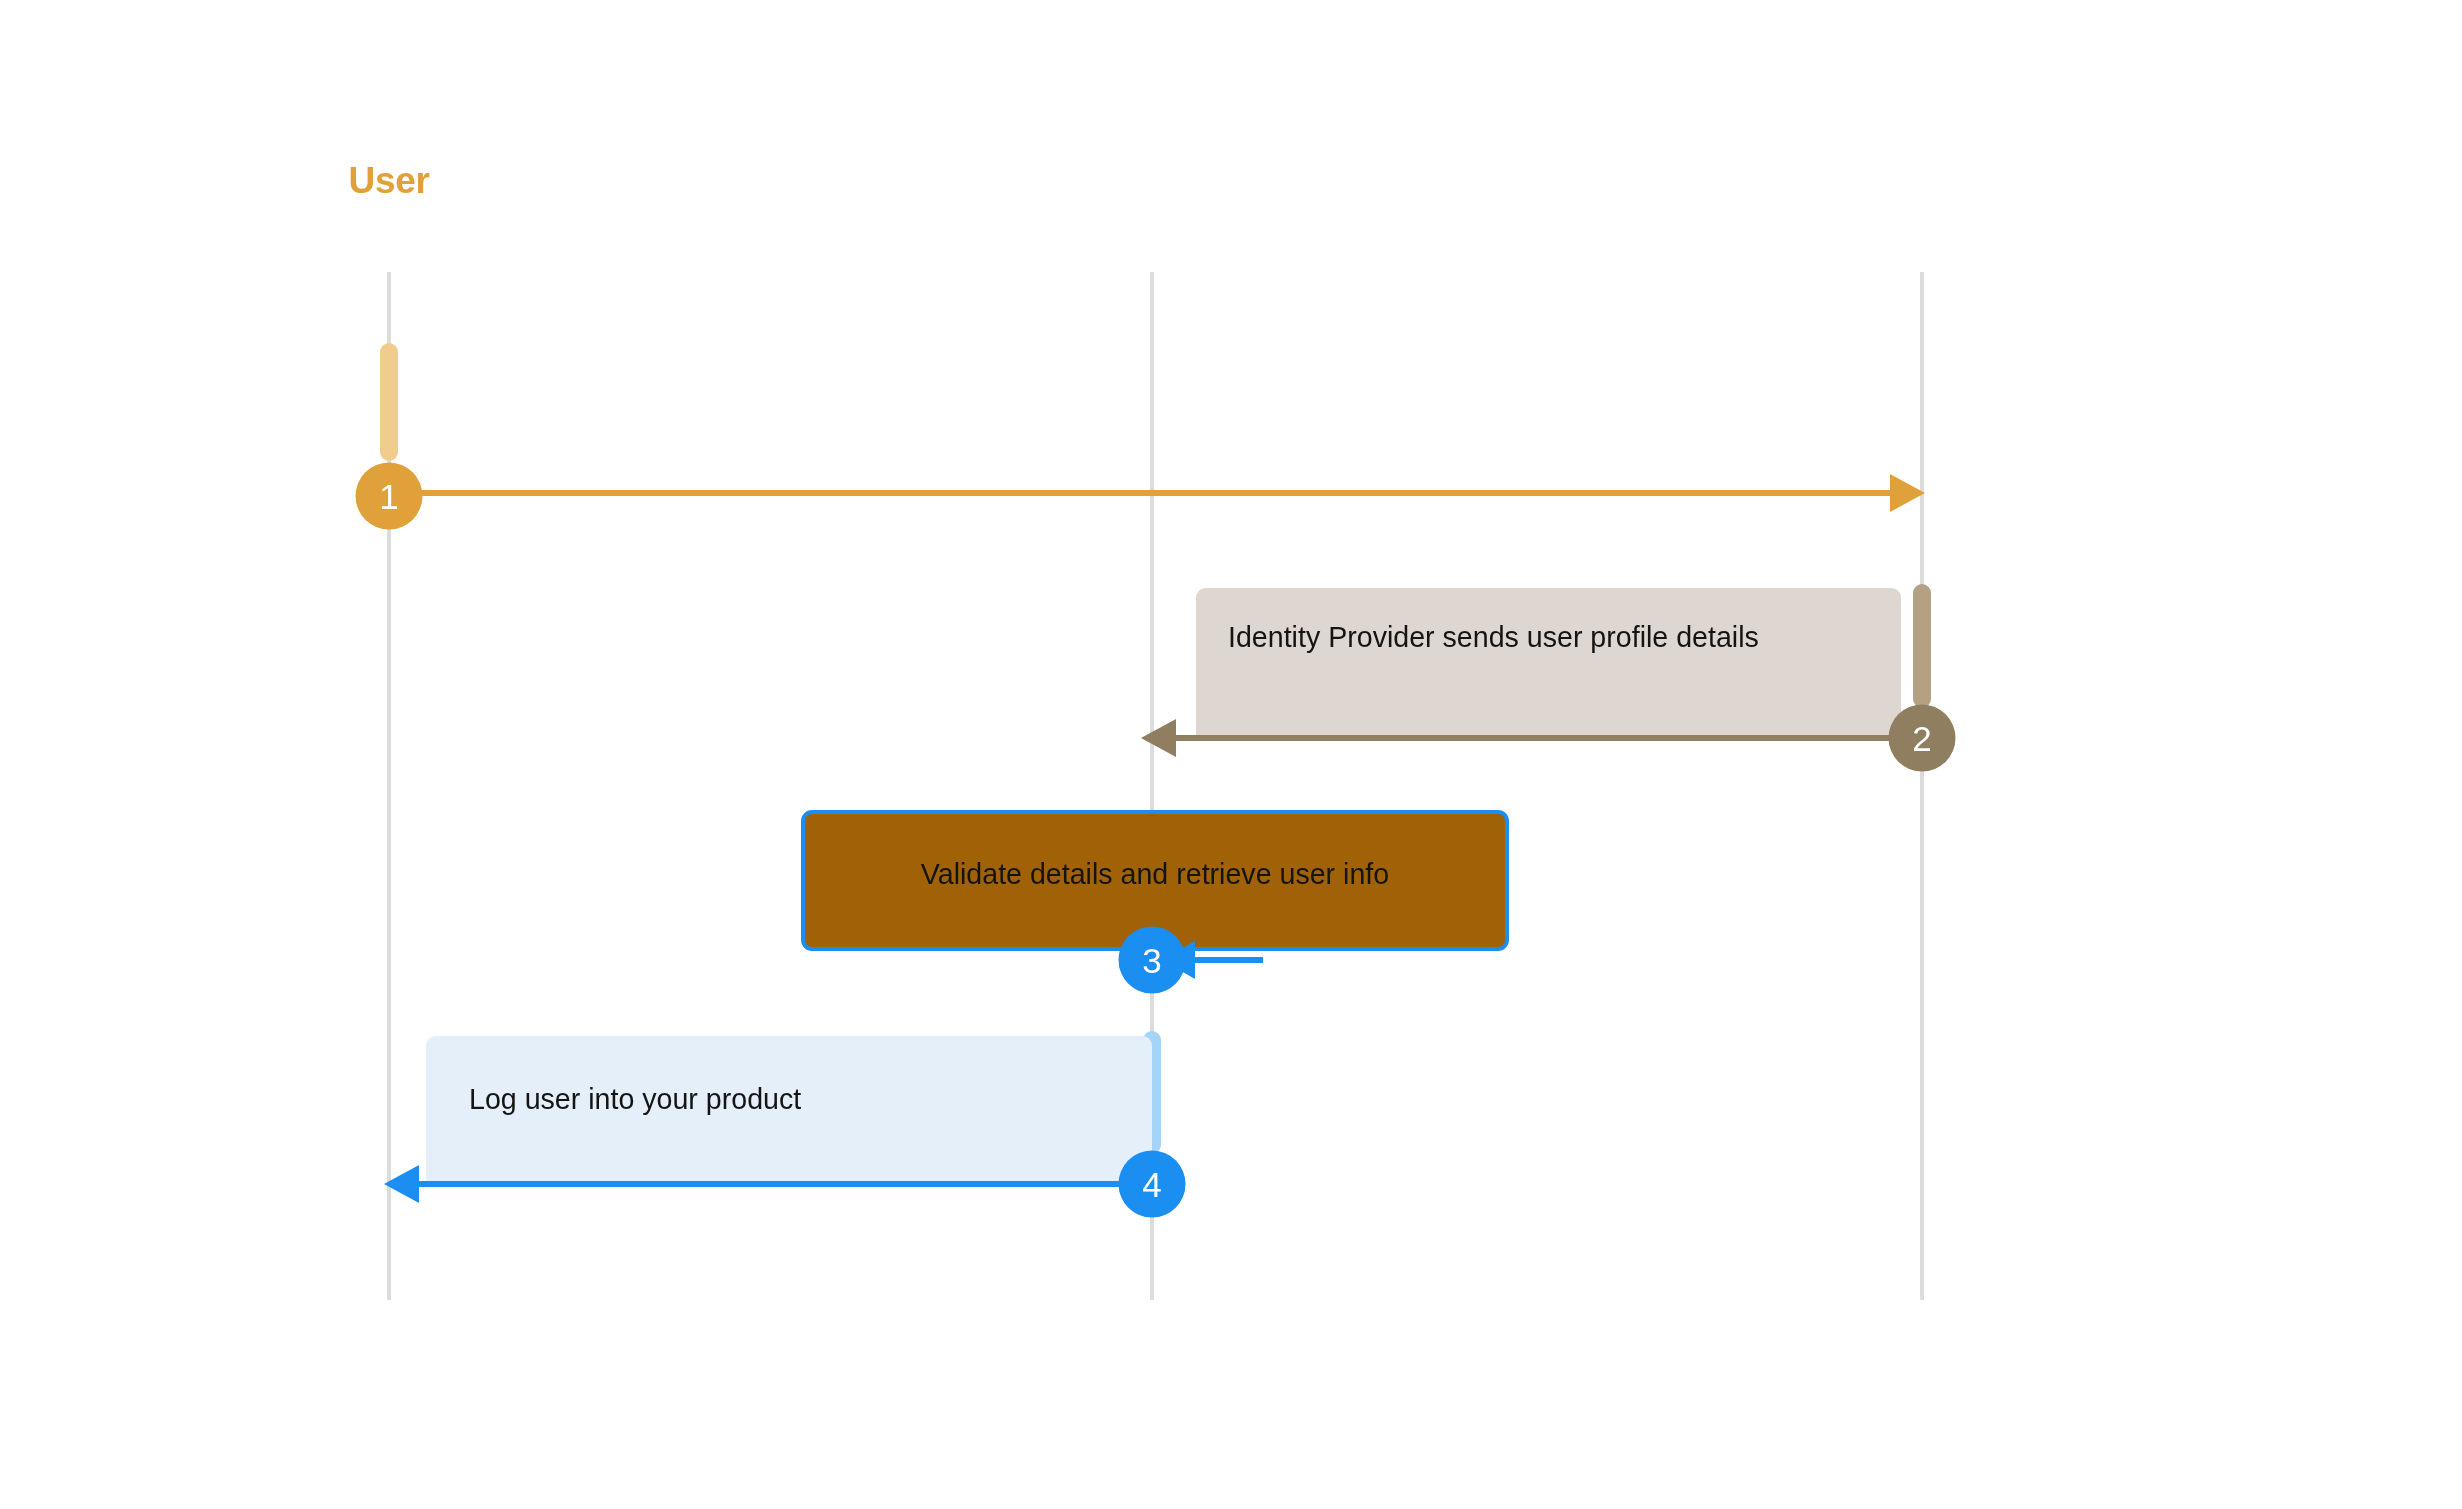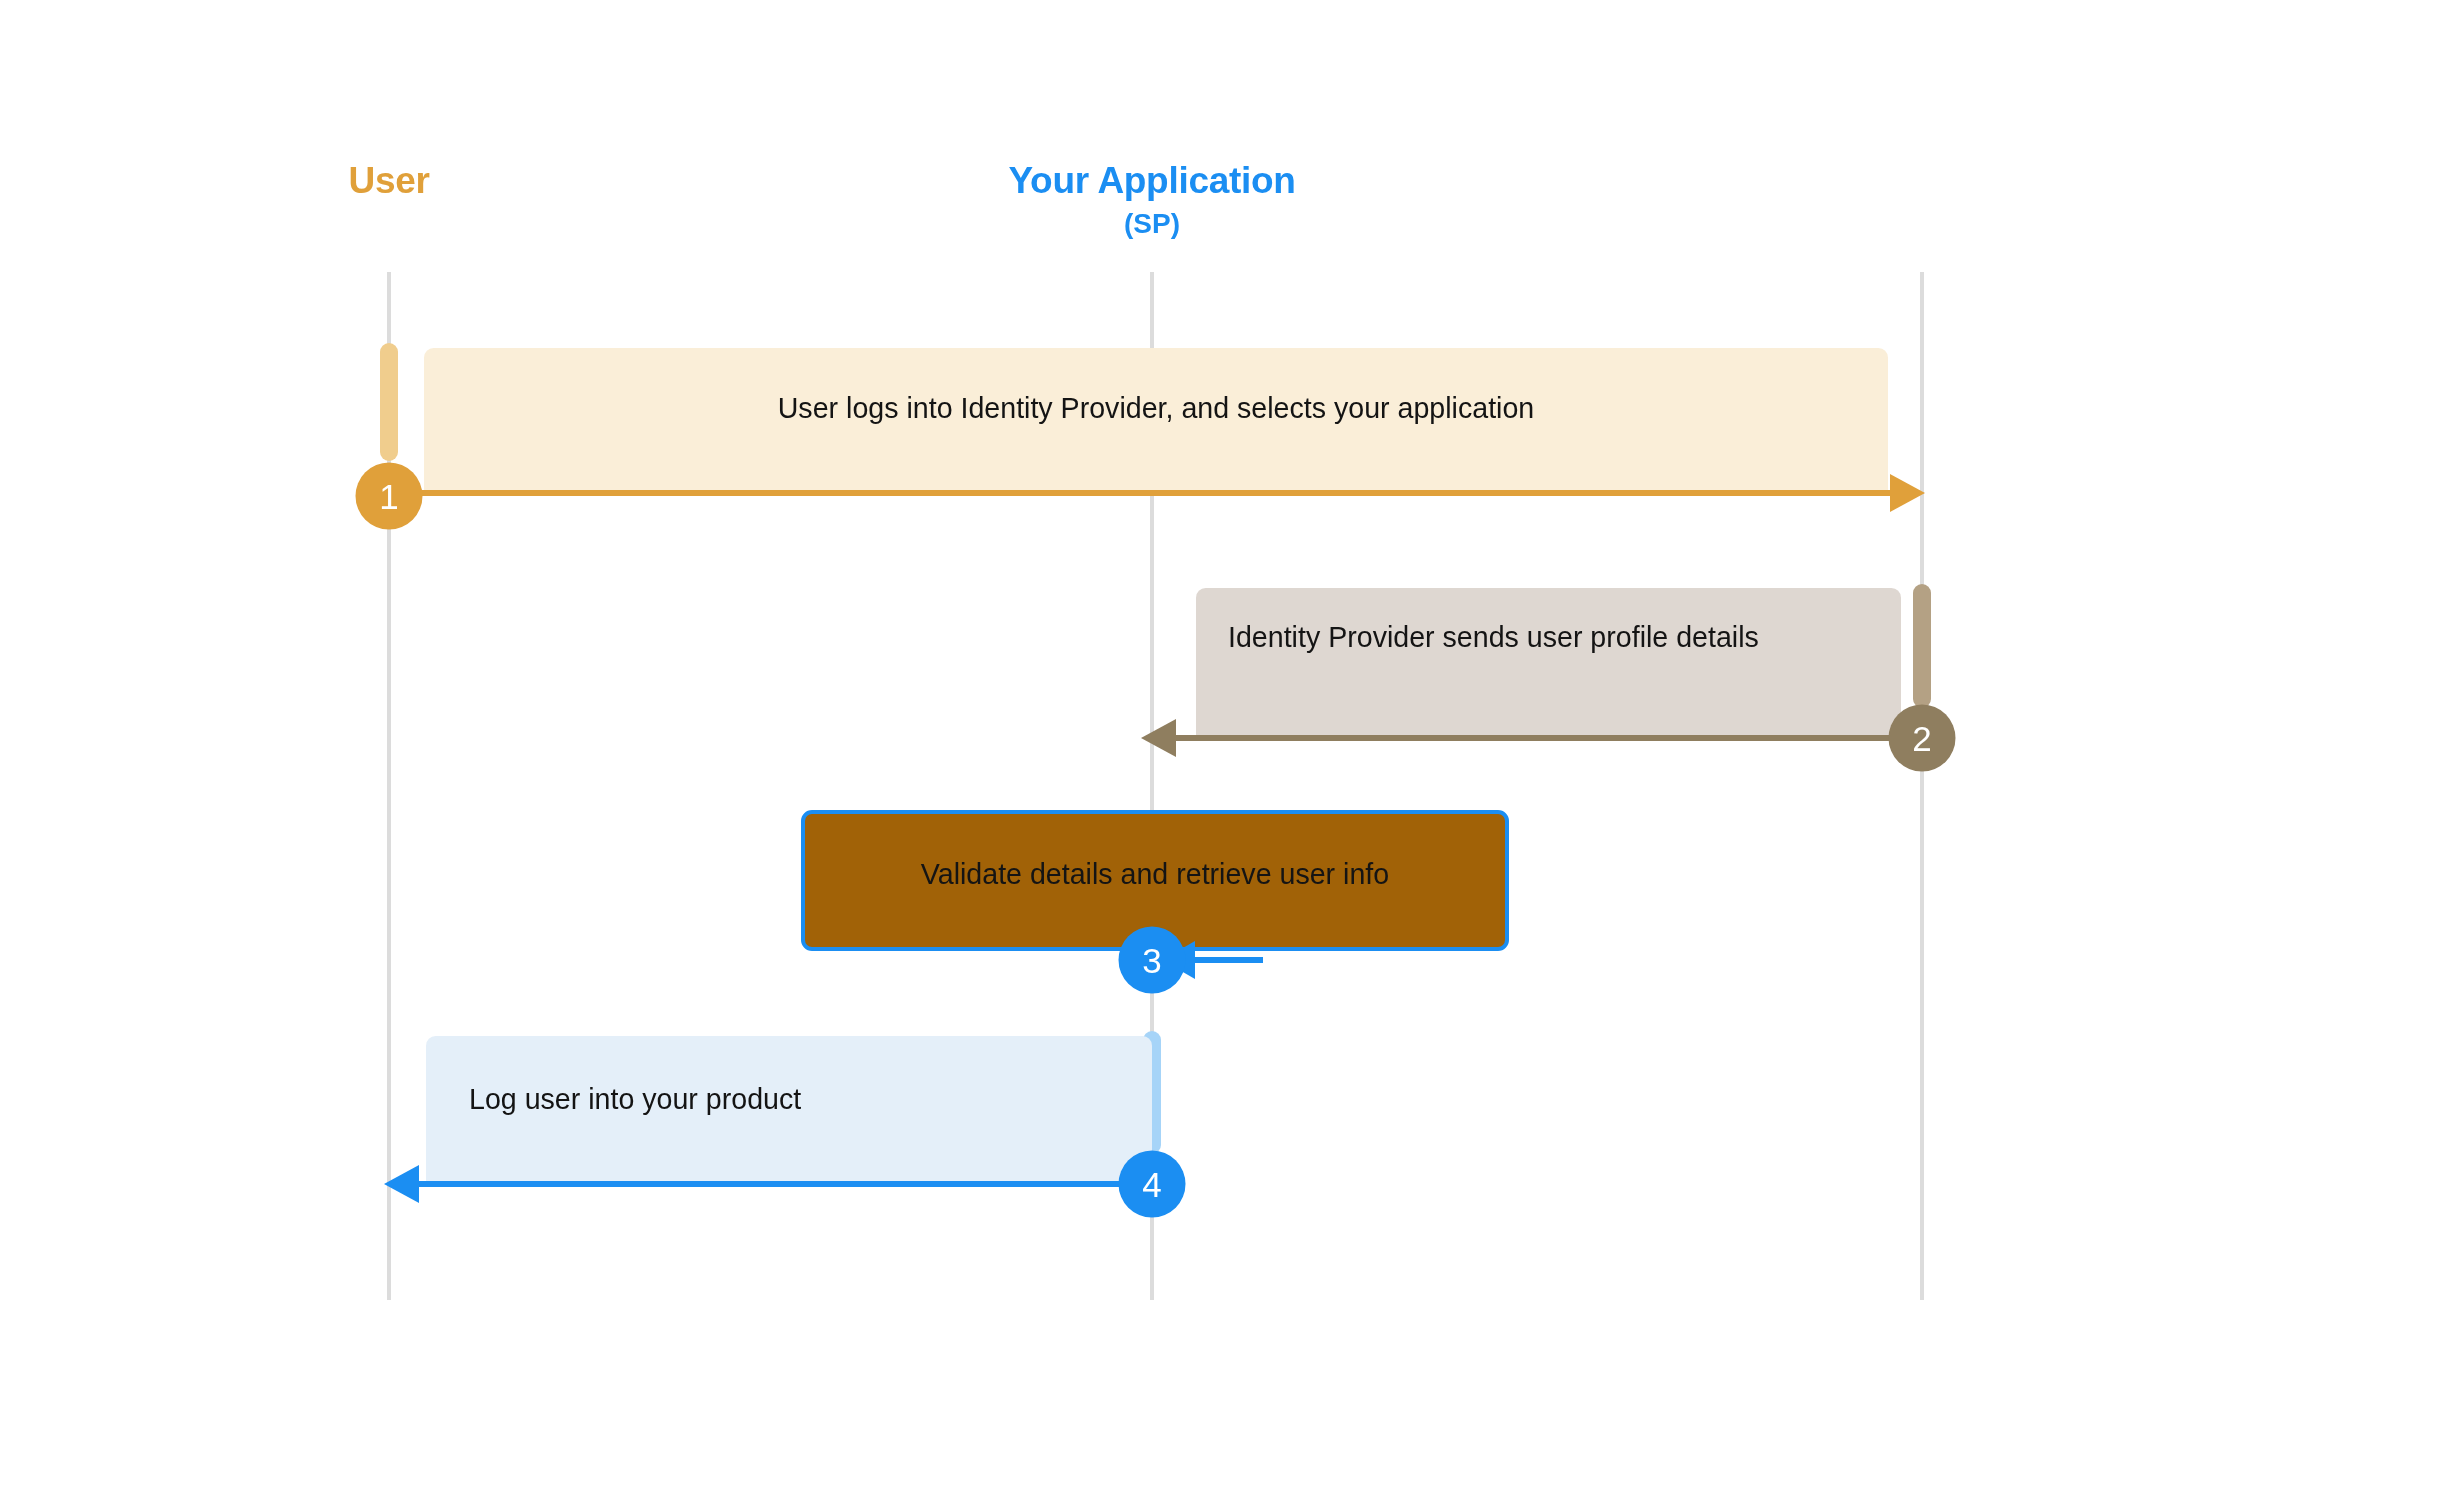--- a/index.html
+++ b/index.html
@@ -210,31 +210,24 @@
 <div id="diagram">
 
   <div class="lifeline user"></div>
   <div class="lifeline sp"></div>
   <div class="lifeline idp"></div>
 
   <div class="participant user">
     <div class="title">User</div>
   </div>
 
-  <div class="participant sp">
-    <div class="title">Your Application</div>
-    <div class="sub">(SP)</div>
-  </div>
 
 
 
   <div class="activation act-1"></div>
-  <div class="band band-1">
-    <div class="band-text">User logs into Identity Provider, and selects your application</div>
-  </div>
   <div class="msg-line line-1"></div>
   <div class="arrowhead right head-1"></div>
   <div class="badge badge-1">1</div>
 
   <div class="activation act-2"></div>
   <div class="band band-2">
     <div class="band-text">Identity Provider sends user profile details</div>
   </div>
   <div class="msg-line line-2"></div>
   <div class="arrowhead left head-2"></div>

